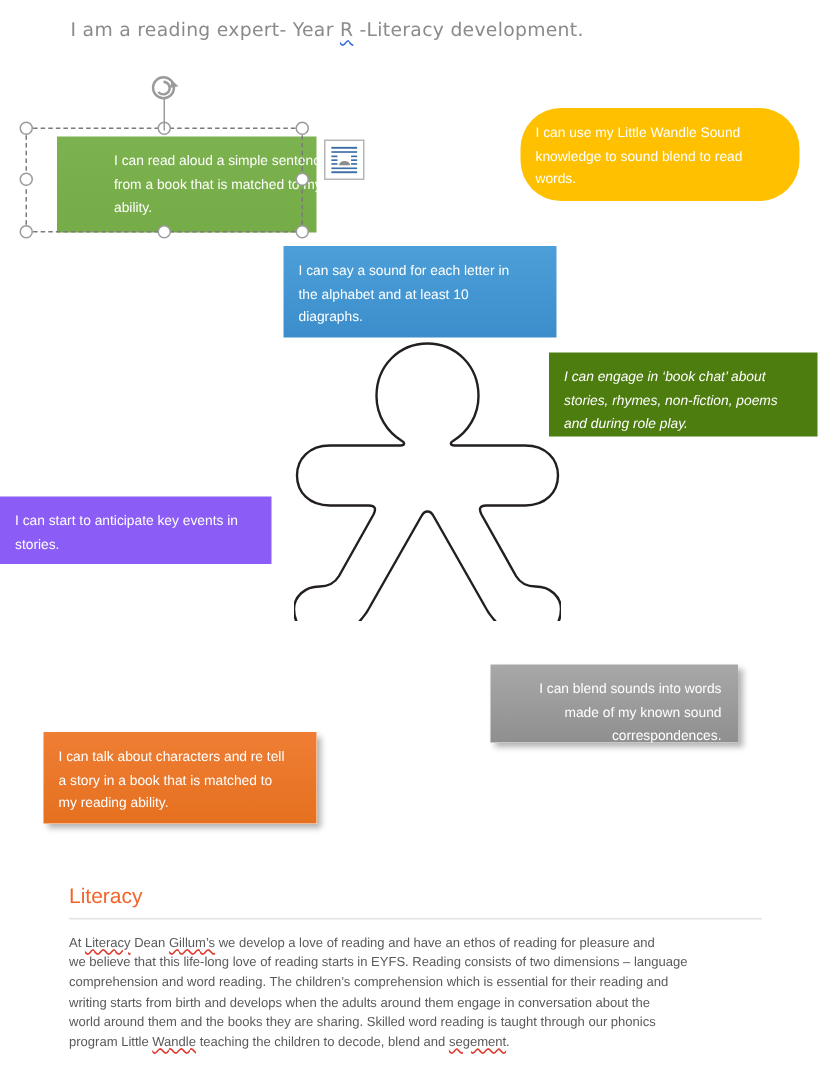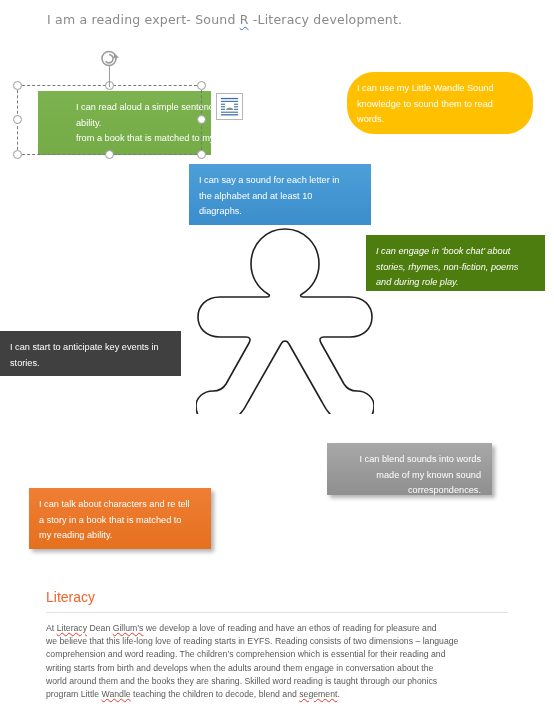--- a/index.html
+++ b/index.html
@@ -69,21 +69,21 @@
     left: 189px; top: 164px; width: 182px; height: 61px;
     background: linear-gradient(180deg, #4c9fd8 0%, #3b8ecb 100%);
   }
   .cb-green2 {
     left: 366px; top: 235px; width: 179px; height: 56px;
     background: #4d7c0f;
     font-style: italic;
   }
   .cb-yellow {
     left: 0px; top: 331px; width: 181px; height: 45px;
-    background: #404040;
+    background: #8b5cf6;
   }
   .cb-gray {
     left: 327px; top: 443px; width: 165px; height: 52px;
     background: linear-gradient(180deg, #a8a8a8 0%, #8f8f8f 100%);
     box-shadow: 3px 3px 4px rgba(0,0,0,0.30);
     text-align: right;
   }
   .cb-orange {
     left: 29px; top: 488px; width: 182px; height: 61px;
     background: linear-gradient(180deg, #ef7e34 0%, #e5701f 100%);
@@ -169,27 +169,27 @@
     color: #5a5a5a;
   }
   .sec-body .ln { display: block; white-space: nowrap; }
 </style>
 </head>
 <body>
 
 <div class="page">
 
   <div class="doc-title">
-    <span>I am a reading expert- Sound </span><span class="sq-blue">R</span><span> -Literacy development.</span>
+    <span>I am a reading expert- Year </span><span class="sq-blue">R</span><span> -Literacy development.</span>
   </div>
 
   <div class="callout cb-green-sel">
     <span class="ln">I can read aloud a simple sentence</span>
+    <span class="ln">from a book that is matched to my</span>
     <span class="ln">ability.</span>
-    <span class="ln">from a book that is matched to my</span>
   </div>
 
   <div class="sel-frame">
     <div class="handle h-tl"></div>
     <div class="handle h-tc"></div>
     <div class="handle h-tr"></div>
     <div class="handle h-ml"></div>
     <div class="handle h-mr"></div>
     <div class="handle h-bl"></div>
     <div class="handle h-bc"></div>
@@ -215,21 +215,21 @@
       <rect x="15.5" y="10.2" width="4.5" height="1.2" fill="#3a6ea5"></rect>
       <rect x="15.5" y="13" width="4.5" height="1.2" fill="#3a6ea5"></rect>
       <path d="M6.5 14.5 A4.5 4.5 0 0 1 15 14.5 Z" fill="#8c8c8c"></path>
       <rect x="1" y="16.2" width="19" height="1.2" fill="#3a6ea5"></rect>
       <rect x="1" y="19" width="19" height="1.4" fill="#3a6ea5"></rect>
     </svg>
   </div>
 
   <div class="callout cb-amber">
     <span class="ln">I can use  my Little Wandle Sound</span>
-    <span class="ln">knowledge to sound them to read</span>
+    <span class="ln">knowledge to sound blend to read</span>
     <span class="ln">words.</span>
   </div>
 
   <div class="callout cb-blue">
     <span class="ln">I can say a sound for each letter in</span>
     <span class="ln">the alphabet and at least 10</span>
     <span class="ln">diagraphs.</span>
   </div>
 
   <div class="callout cb-green2">

